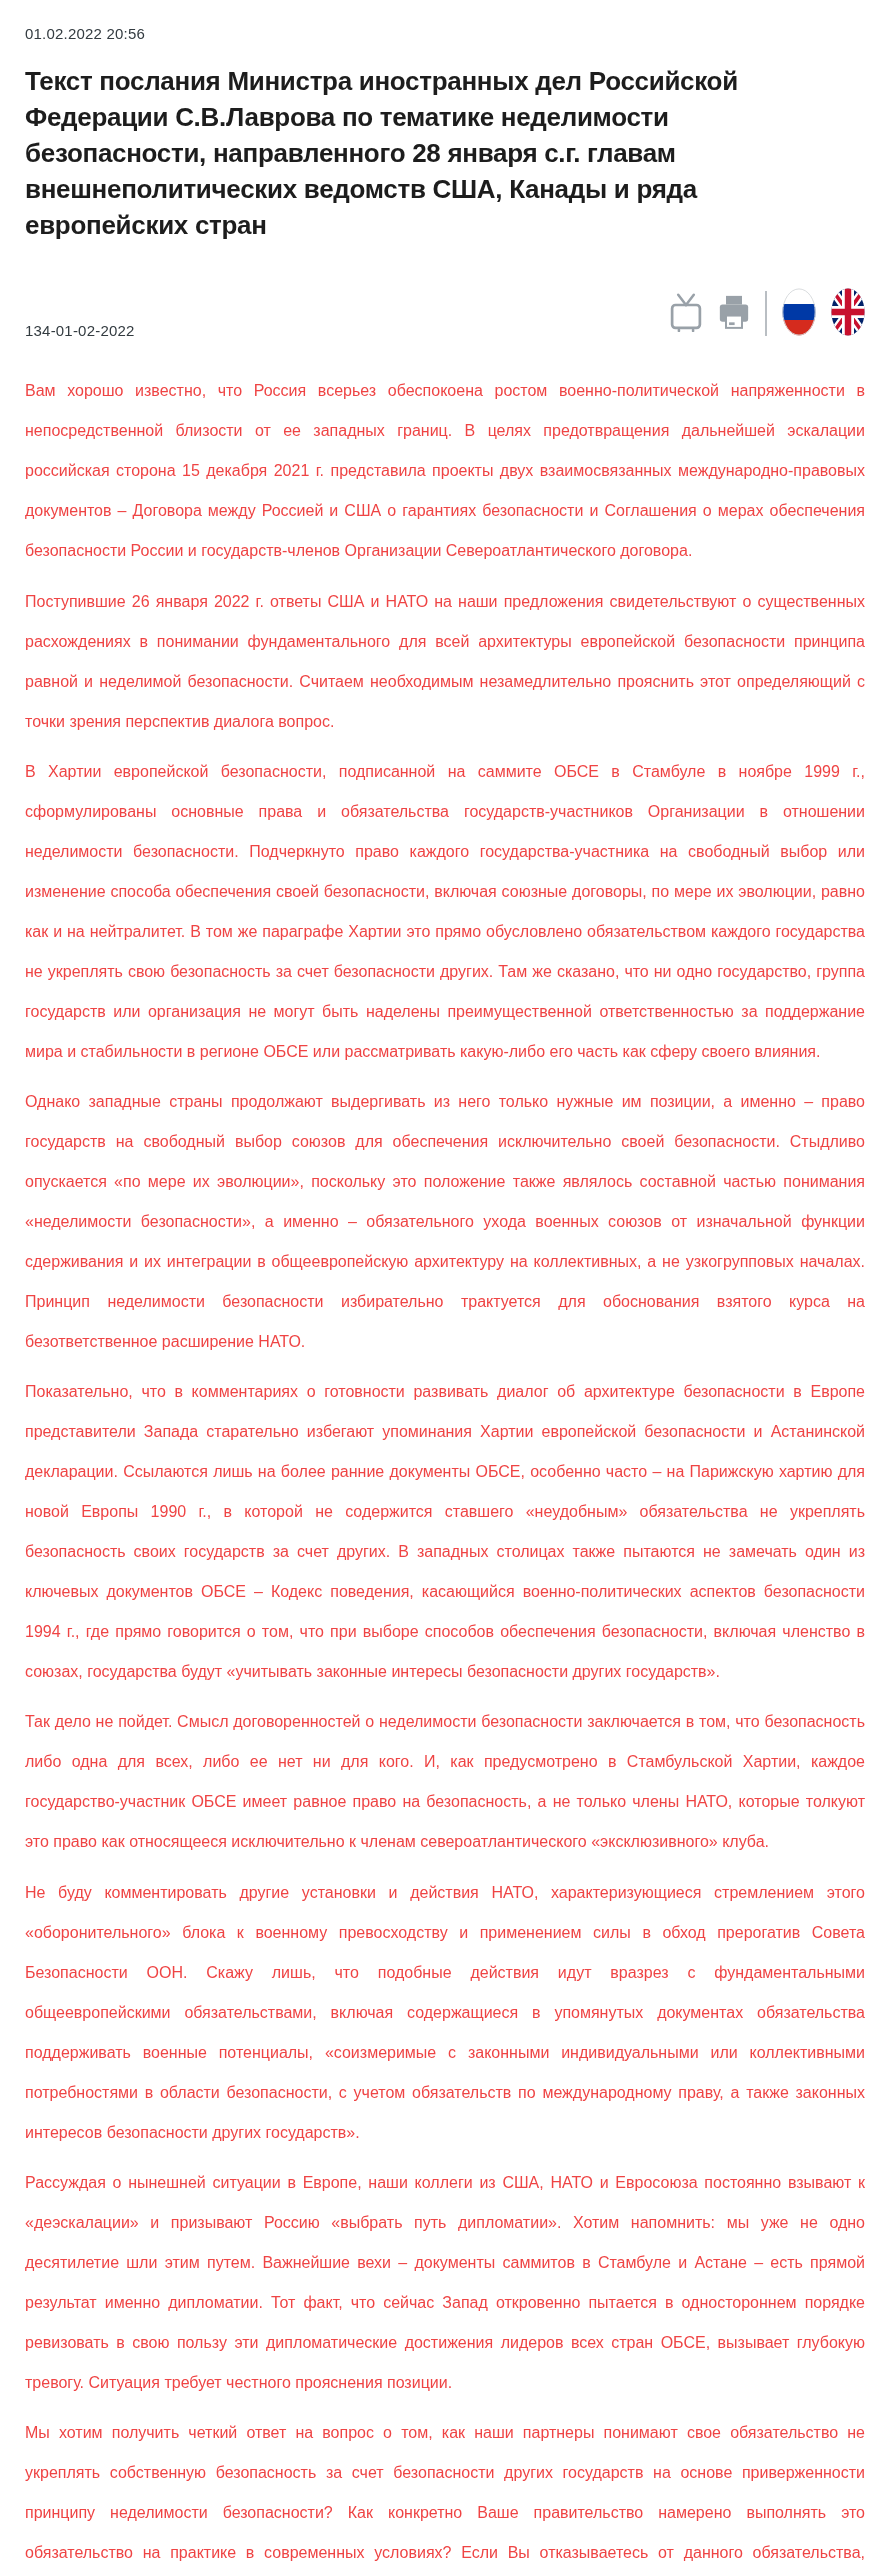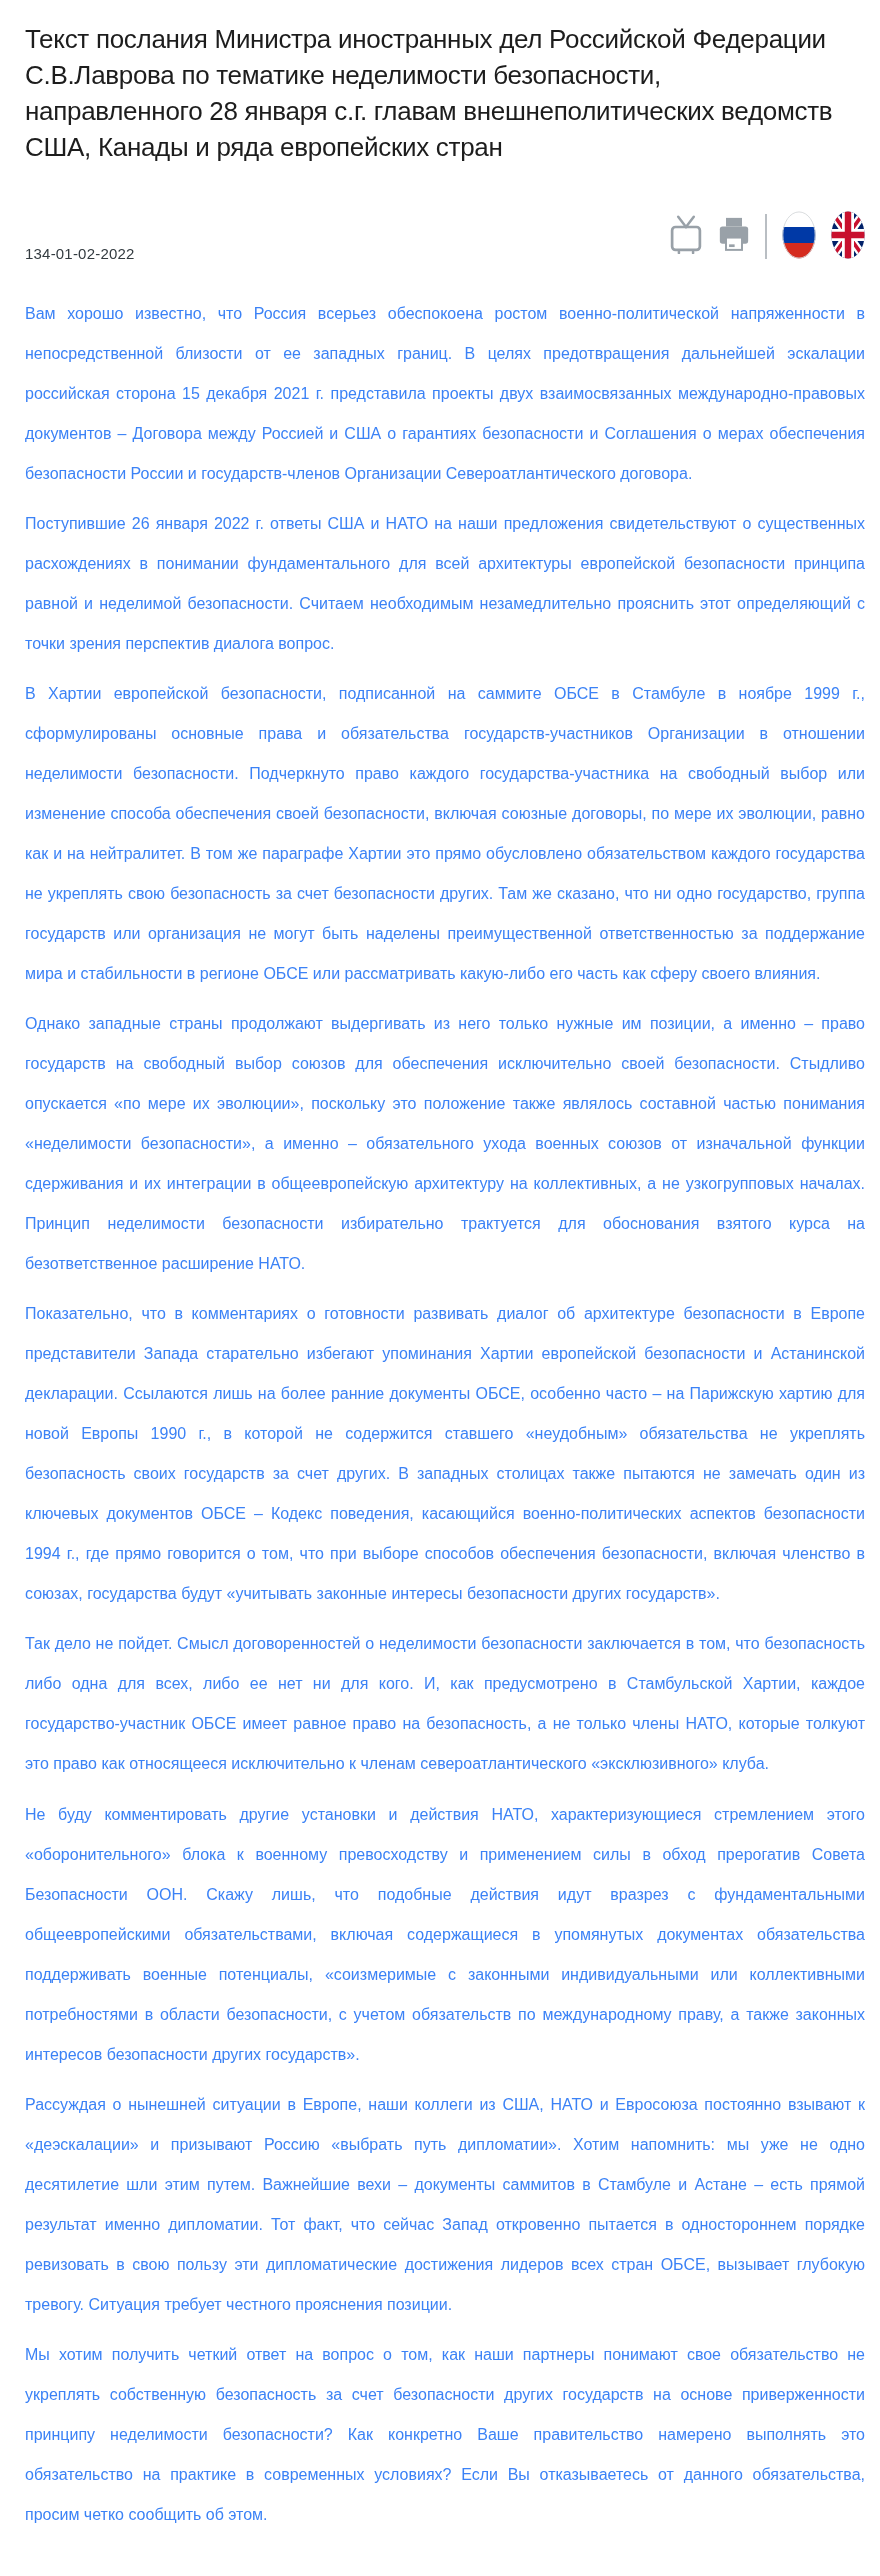--- a/index.html
+++ b/index.html
@@ -18,21 +18,21 @@
   .publish-date {
     margin-top: 25px;
     font-size: 15px;
     color: #333b40;
     letter-spacing: 0.2px;
   }
   .article-title {
     margin: 22px 0 0 0;
     max-width: 819px;
     font-size: 26px;
-    font-weight: 400;
+    font-weight: 700;
     line-height: 1.38;
     color: #1d1d1d;
     letter-spacing: -0.3px;
   }
   .meta-row {
     margin-top: 45px;
     display: flex;
     justify-content: space-between;
     align-items: flex-start;
     gap: 12px;
@@ -65,29 +65,30 @@
   .flag {
     display: inline-block;
   }
   .article-body {
     margin-top: 32px;
   }
   .article-body p {
     margin: 0 0 10.2px 0;
     font-size: 16px;
     line-height: 2.5;
-    color: #3b82f6;
+    color: #ef4444;
     text-align: justify;
   }
 </style>
 </head>
 <body>
 
 <div class="page">
 
+  <div class="publish-date">01.02.2022 20:56</div>
 
   <h1 class="article-title">Текст послания Министра иностранных дел Российской Федерации С.В.Лаврова по тематике неделимости безопасности, направленного 28 января с.г. главам внешнеполитических ведомств США, Канады и ряда европейских стран</h1>
 
   <div class="meta-row">
 
     <div class="doc-number">134-01-02-2022</div>
 
     <div class="toolbar">
 
       <button class="icon-btn" title="">

